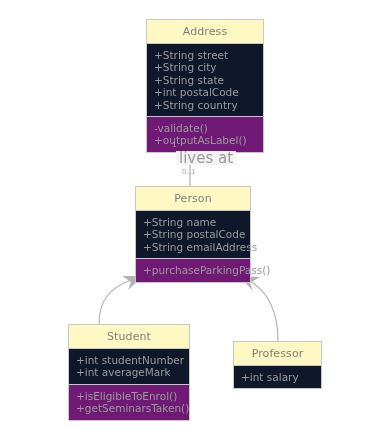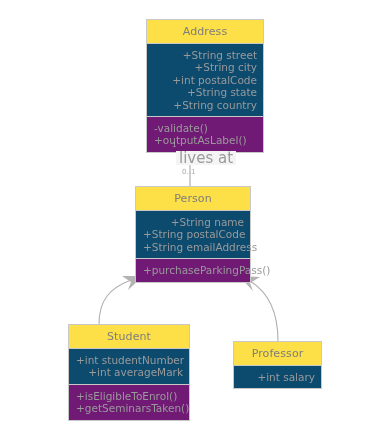--- a/index.html
+++ b/index.html
@@ -33,41 +33,40 @@
   
   .uml-class {
     position: absolute;
     z-index: 2;
     box-sizing: border-box;
     border: 1px solid #c8c8c8;
     background: #fafafa;
   }
   .uml-name {
     box-sizing: border-box;
-    background: #fde047;
+    background: #fef9c3;
     border-bottom: 1px solid #c8c8c8;
     text-align: center;
     color: #7d7d7d;
     font-size: 11px;
     line-height: 13px;
     padding: 5px 4px 5px 4px;
     letter-spacing: .1px;
   }
   .uml-compartment {
     box-sizing: border-box;
     padding: 5px 6px 5px 7px;
     color: #9a9a9a;
     font-size: 10.5px;
     line-height: 12.4px;
     white-space: nowrap;
   }
   .uml-attrs {
-    background: #0c4a6e;
+    background: #0f172a;
     border-bottom: 1px solid #c8c8c8;
-    text-align: right;
   }
   .uml-ops {
     background: #701a75;
   }
   .uml-attrs.last, .uml-ops.last { border-bottom: none; }
   .member { display: block; }
 
   
   #class-address  { left: 146px; top: 19px;  width: 118px; }
   #class-person   { left: 135px; top: 186px; width: 116px; }
@@ -113,22 +112,22 @@
 
     <path d="M 278,341 C 278,312 268,292 250,281" fill="none" stroke="#b0b0b0" stroke-width="1.1"></path>
     <polygon points="239,276 260,277 250,283 253,291" fill="#b3b3b3"></polygon>
   </svg>
 
   <div class="uml-class" id="class-address">
     <div class="uml-name">Address</div>
     <div class="uml-compartment uml-attrs">
       <span class="member">+String street</span>
       <span class="member">+String city</span>
+      <span class="member">+String state</span>
       <span class="member">+int postalCode</span>
-      <span class="member">+String state</span>
       <span class="member">+String country</span>
     </div>
     <div class="uml-compartment uml-ops last">
       <span class="member">-validate()</span>
       <span class="member">+outputAsLabel()</span>
     </div>
   </div>
 
   <div class="mult-label" id="mult-source">1</div>
   <div class="edge-label" id="label-lives-at">lives at</div>

